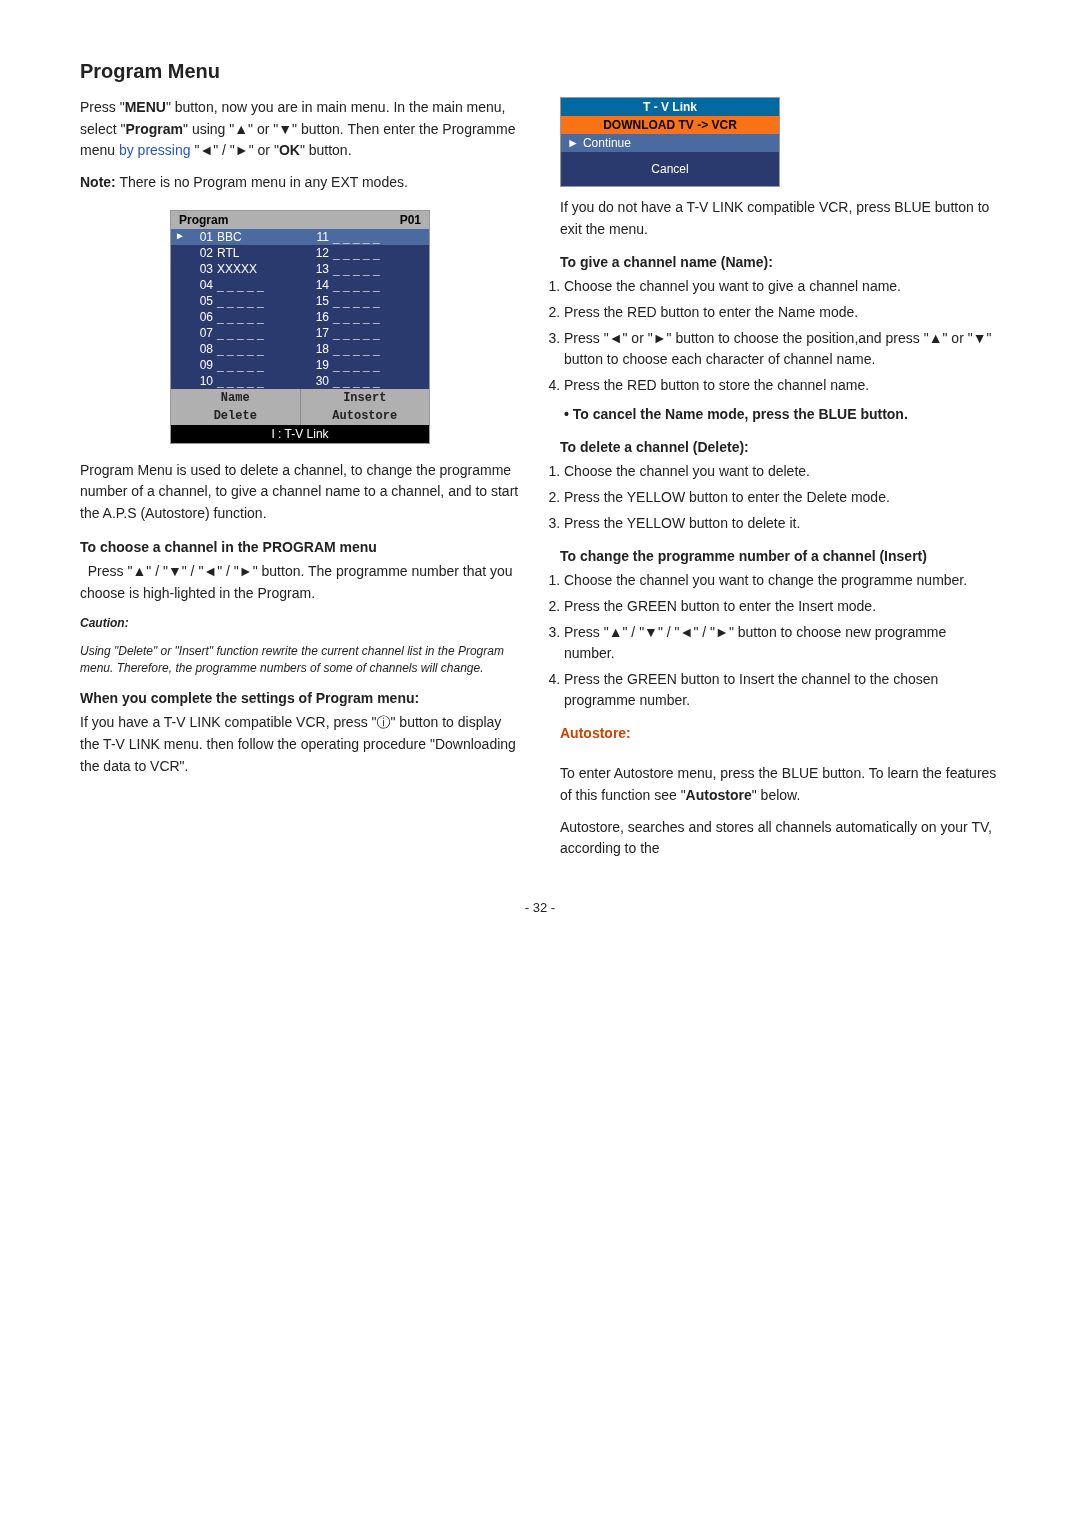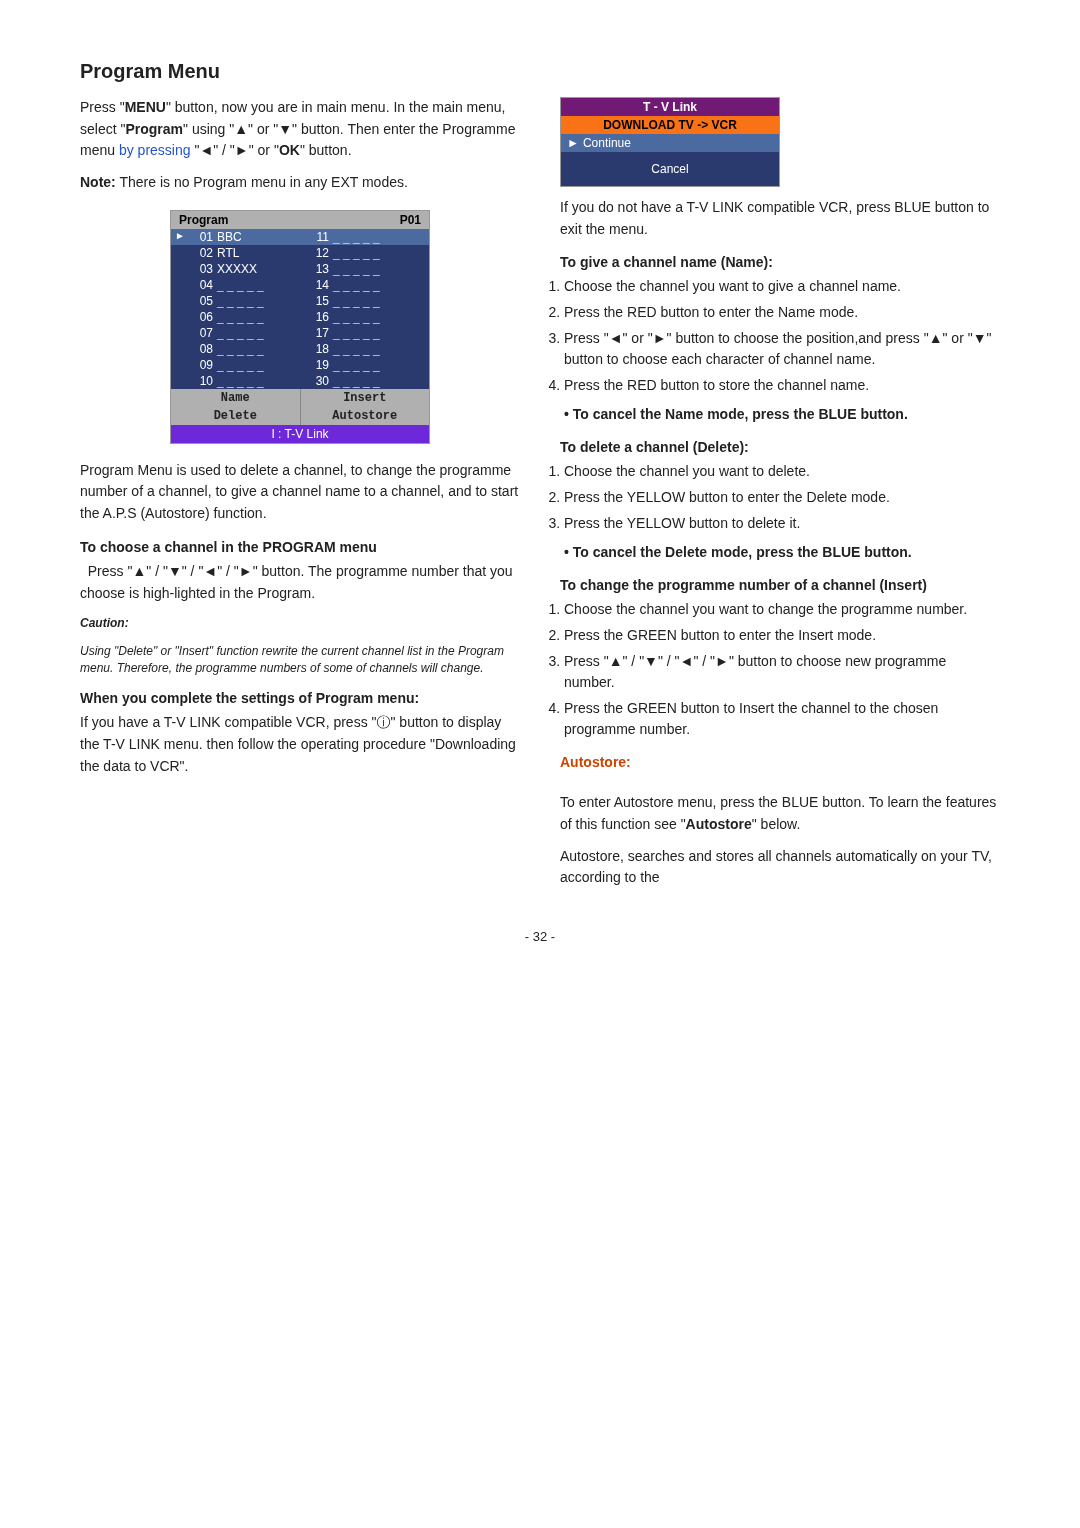--- a/index.html
+++ b/index.html
@@ -98,39 +98,39 @@
       text-align: center;
       padding: 2px 13px;
       font-weight: bold;
       border-right: 1px solid #888;
       font-size: 12px;
       font-family: Liberation Mono, monospace;
     }
     .prog-footer .btn:last-child { border-right: none; }
     .prog-footer2 {
       display: flex;
-      background: #6d28d9;
+      background: #000000;
       color: #fff;
       padding: 2px 8px;
     }
     .prog-footer2 .link-label {
       flex: 1;
       text-align: center;
       font-size: 12px;
     }
 
     
     .tv-link-box {
       border: 1px solid #999;
       width: 220px;
       margin-bottom: 10px;
       font-size: 12px;
     }
     .tv-link-header {
-      background: #701a75;
+      background: #0369a1;
       color: #fff;
       text-align: center;
       padding: 2px 6px;
       font-weight: bold;
     }
     .tv-link-row {
       background: #f97316;
       color: #000;
       padding: 2px 6px;
       text-align: center;
@@ -350,23 +350,20 @@
     <ul>
       <li>To cancel the Name mode, press the BLUE button.</li>
     </ul>
 
     <div class="section-heading">To delete a channel (Delete):</div>
     <ol>
       <li>Choose the channel you want to delete.</li>
       <li>Press the YELLOW button to enter the Delete mode.</li>
       <li>Press the YELLOW button to delete it.</li>
     </ol>
-    <ul>
-      <li>To cancel the Delete mode, press the BLUE button.</li>
-    </ul>
 
     <div class="section-heading">To change the programme number of a channel (Insert)</div>
     <ol>
       <li>Choose the channel you want to change the programme number.</li>
       <li>Press the GREEN button to enter the Insert mode.</li>
       <li>Press "▲" / "▼" / "◄" / "►" button to choose new programme number.</li>
       <li>Press the GREEN button to Insert the channel to the chosen programme number.</li>
     </ol>
 
     <div class="autostore-label">Autostore:</div>

